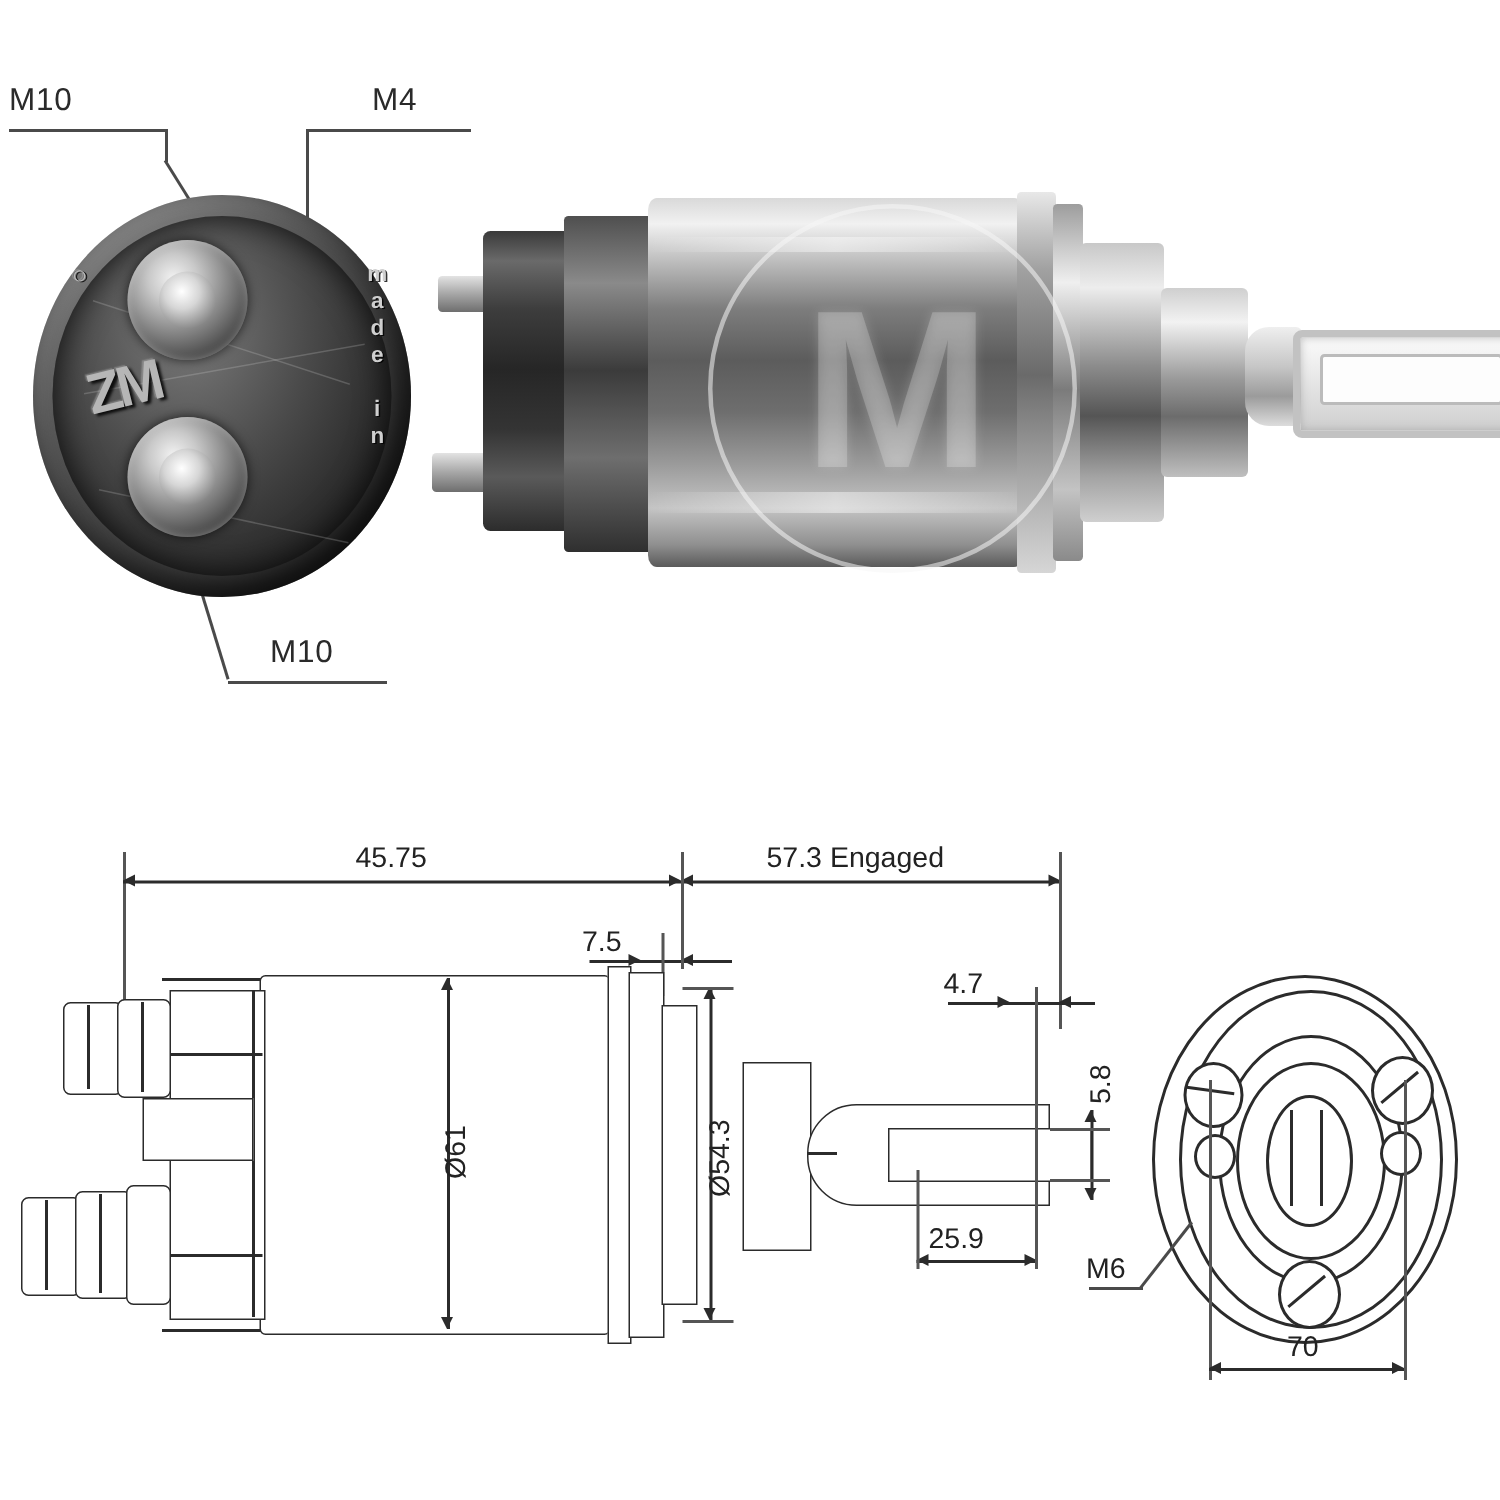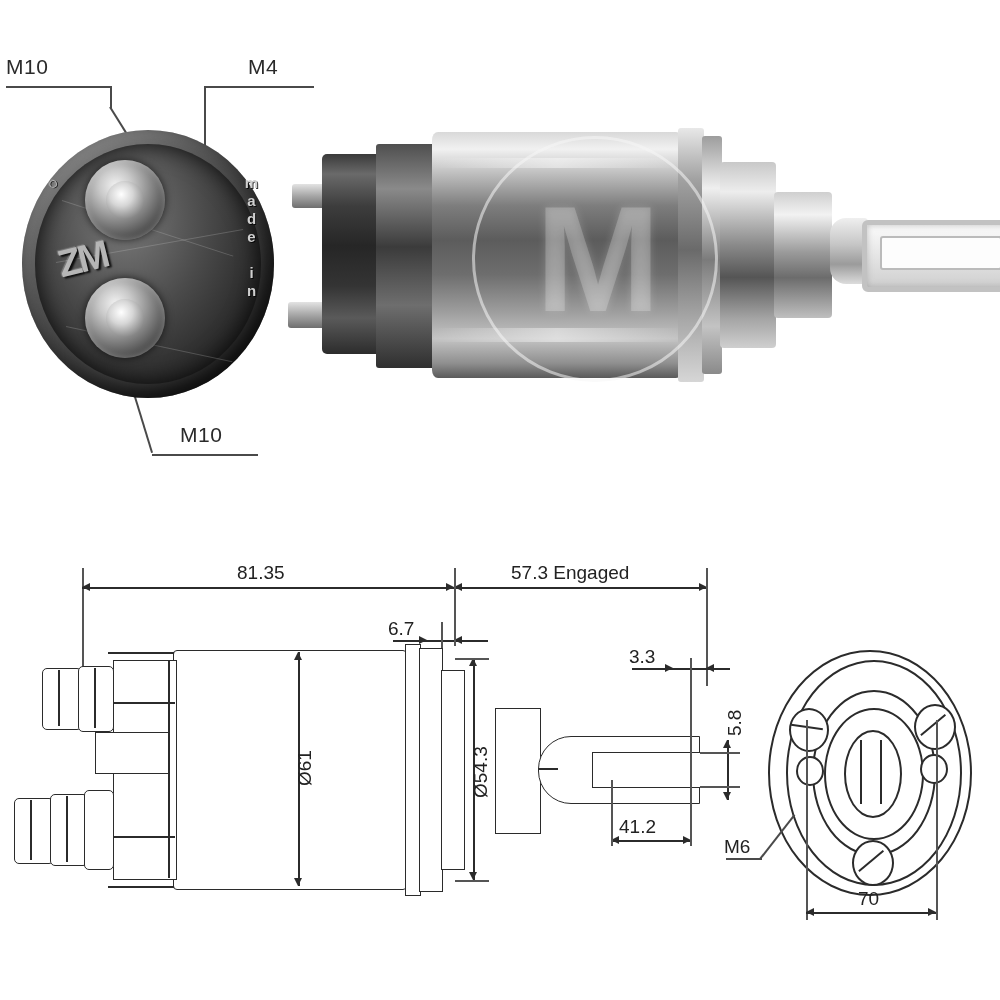--- a/index.html
+++ b/index.html
@@ -165,34 +165,34 @@
       <div id="sv-wm">M</div>
     </div>
   </div>
 
   <div id="tech">
 
     <div class="ln lnv thin" style="left:82px;top:28px;height:118px;"></div>
     <div class="ln lnh" style="left:82px;top:47px;width:372px;"></div>
     <div class="arw arw-l" style="left:82px;top:43px;"></div>
     <div class="arw arw-r" style="left:446px;top:43px;"></div>
-    <div class="dim-txt" style="left:237px;top:22px;">81.35</div>
+    <div class="dim-txt" style="left:237px;top:22px;">45.75</div>
 
     <div class="ln lnh" style="left:454px;top:47px;width:253px;"></div>
     <div class="arw arw-l" style="left:454px;top:43px;"></div>
     <div class="arw arw-r" style="left:699px;top:43px;"></div>
     <div class="ln lnv thin" style="left:706px;top:28px;height:118px;"></div>
     <div class="dim-txt" style="left:511px;top:22px;">57.3 Engaged</div>
 
     <div class="ln lnh" style="left:393px;top:100px;width:95px;"></div>
     <div class="arw arw-r" style="left:419px;top:96px;"></div>
     <div class="arw arw-l" style="left:454px;top:96px;"></div>
     <div class="ln lnv thin" style="left:441px;top:82px;height:42px;"></div>
     <div class="ln lnv thin" style="left:454px;top:28px;height:78px;"></div>
-    <div class="dim-txt" style="left:388px;top:78px;">6.7</div>
+    <div class="dim-txt" style="left:388px;top:78px;">7.5</div>
 
     <div class="box" style="left:173px;top:110px;width:232px;height:238px;border-radius:4px;"></div>
     <div class="ln lnv" style="left:298px;top:112px;height:234px;"></div>
     <div class="arw arw-u" style="left:294px;top:112px;"></div>
     <div class="arw arw-d" style="left:294px;top:338px;"></div>
     <div class="dim-txt dim-vert" style="left:294px;top:246px;">Ø61</div>
 
     <div class="box" style="left:113px;top:120px;width:62px;height:218px;"></div>
     <div class="ln lnv" style="left:168px;top:120px;height:218px;"></div>
     <div class="ln lnh" style="left:113px;top:162px;width:62px;"></div>
@@ -227,35 +227,35 @@
     <div class="box" style="left:495px;top:168px;width:44px;height:124px;"></div>
 
     <div class="box" style="left:538px;top:196px;width:160px;height:66px;border-radius:33px 0 0 33px;"></div>
     <div class="box" style="left:592px;top:212px;width:134px;height:34px;"></div>
     <div class="ln lnh" style="left:538px;top:228px;width:20px;"></div>
 
     <div class="ln lnh" style="left:632px;top:128px;width:98px;"></div>
     <div class="arw arw-r" style="left:665px;top:124px;"></div>
     <div class="arw arw-l" style="left:706px;top:124px;"></div>
     <div class="ln lnv thin" style="left:690px;top:118px;height:140px;"></div>
-    <div class="dim-txt" style="left:629px;top:106px;">3.3</div>
+    <div class="dim-txt" style="left:629px;top:106px;">4.7</div>
 
     <div class="ln lnv" style="left:727px;top:200px;height:60px;"></div>
     <div class="arw arw-u" style="left:723px;top:200px;"></div>
     <div class="arw arw-d" style="left:723px;top:252px;"></div>
     <div class="ln lnh thin" style="left:700px;top:212px;width:40px;"></div>
     <div class="ln lnh thin" style="left:700px;top:246px;width:40px;"></div>
     <div class="dim-txt dim-vert" style="left:724px;top:196px;">5.8</div>
 
     <div class="ln lnh" style="left:611px;top:300px;width:80px;"></div>
     <div class="arw arw-l" style="left:611px;top:296px;"></div>
     <div class="arw arw-r" style="left:683px;top:296px;"></div>
     <div class="ln lnv thin" style="left:611px;top:240px;height:66px;"></div>
     <div class="ln lnv thin" style="left:690px;top:258px;height:48px;"></div>
-    <div class="dim-txt" style="left:619px;top:276px;">41.2</div>
+    <div class="dim-txt" style="left:619px;top:276px;">25.9</div>
 
     <div class="ell" style="left:768px;top:110px;width:200px;height:242px;"></div>
     <div class="ell" style="left:786px;top:120px;width:172px;height:222px;"></div>
     <div class="ell" style="left:812px;top:150px;width:120px;height:162px;"></div>
     <div class="ell" style="left:824px;top:168px;width:96px;height:128px;"></div>
     <div class="ell" style="left:844px;top:190px;width:54px;height:84px;"></div>
     <div class="ln lnv" style="left:860px;top:200px;height:64px;"></div>
     <div class="ln lnv" style="left:880px;top:200px;height:64px;"></div>
 
     <div class="ell" style="left:789px;top:168px;width:36px;height:40px;"></div>

